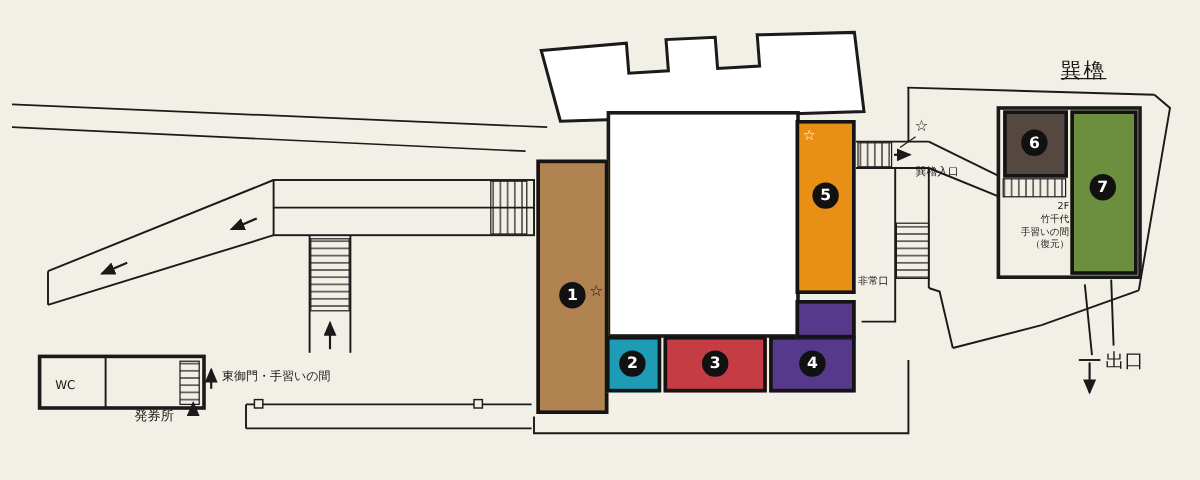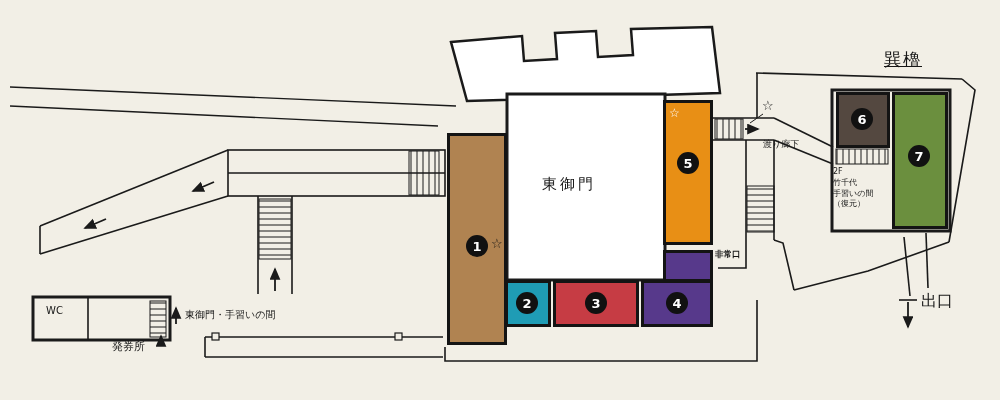--- a/index.html
+++ b/index.html
@@ -16,21 +16,21 @@
   .bgfill{fill:#f2efe6;}
   .room{position:absolute;border:3px solid #141414;box-sizing:border-box;z-index:1;}
   .num{
     position:absolute;width:22px;height:22px;border-radius:50%;
     background:#111;color:#fff;font-size:13px;font-weight:bold;
     display:flex;align-items:center;justify-content:center;z-index:3;
   }
   .lbl{position:absolute;z-index:3;line-height:1.2;}
   .star{position:absolute;z-index:3;line-height:1;}
   .c-white{color:#fff;}
-  .center{text-align:left;}
+  .center{text-align:right;}
   .pre{white-space:pre-line;}
 </style>
 </head>
 <body>
 
 <div class="stage" style="background-color: rgb(242, 239, 230);">
 
   <svg class="lines" width="1000" height="400" viewBox="0 0 1000 400">
     <defs>
       <pattern id="hatchH" width="6" height="6" patternUnits="userSpaceOnUse">
@@ -128,26 +128,25 @@
   <div class="num" style="left: 585px; top: 292px; background-color: rgb(17, 17, 17);">3</div>
   <div class="num" style="left: 666px; top: 292px; background-color: rgb(17, 17, 17);">4</div>
   <div class="num" style="left: 677px; top: 152px; background-color: rgb(17, 17, 17);">5</div>
   <div class="num" style="left: 851px; top: 108px; background-color: rgb(17, 17, 17);">6</div>
   <div class="num" style="left: 908px; top: 145px; background-color: rgb(17, 17, 17);">7</div>
 
   <div class="star" style="left:491px;top:237px;font-size:13px;">☆</div>
   <div class="star c-white" style="left:669px;top:107px;font-size:12px;">☆</div>
   <div class="star" style="left:762px;top:99px;font-size:13px;">☆</div>
 
-  <div class="lbl center" style="left:542px;top:175px;width:92px;font-size:15px;letter-spacing:3px;">東御門</div>
   <div class="lbl" style="left:884px;top:49px;font-size:17px;letter-spacing:2px;text-decoration:underline;">巽櫓</div>
-  <div class="lbl" style="left:763px;top:139px;font-size:9px;">渡り廊下</div>
+  <div class="lbl" style="left:763px;top:139px;font-size:9px;">巽櫓入口</div>
   <div class="lbl center pre" style="left:833px;top:167px;width:58px;font-size:8px;line-height:1.35;">2F
 竹千代
 手習いの間
 （復元）</div>
-  <div class="lbl" style="left:715px;top:249px;font-size:8.5px;font-weight:bold;">非常口</div>
+  <div class="lbl" style="left:715px;top:230px;font-size:8.5px;">非常口</div>
   <div class="lbl" style="left:185px;top:309px;font-size:10px;">東御門・手習いの間</div>
   <div class="lbl" style="left:112px;top:340px;font-size:11px;text-align:right;">発券所</div>
-  <div class="lbl" style="left:46px;top:305px;font-size:10px;">WC</div>
+  <div class="lbl" style="left:46px;top:316px;font-size:10px;">WC</div>
   <div class="lbl" style="left:921px;top:291px;font-size:16px;">出口</div>
 
 </div>
 
 </body></html>

